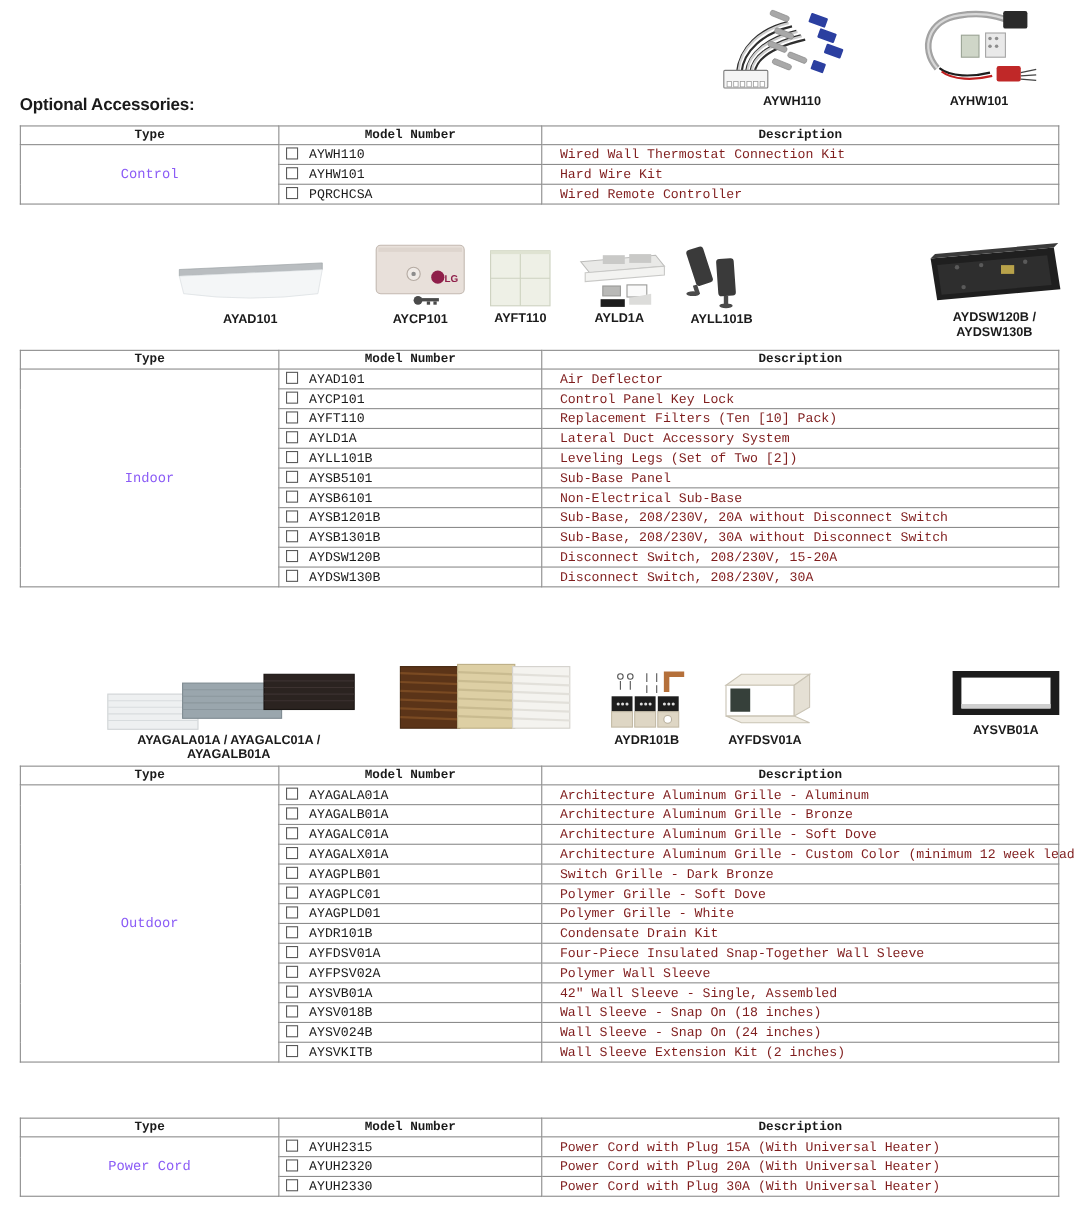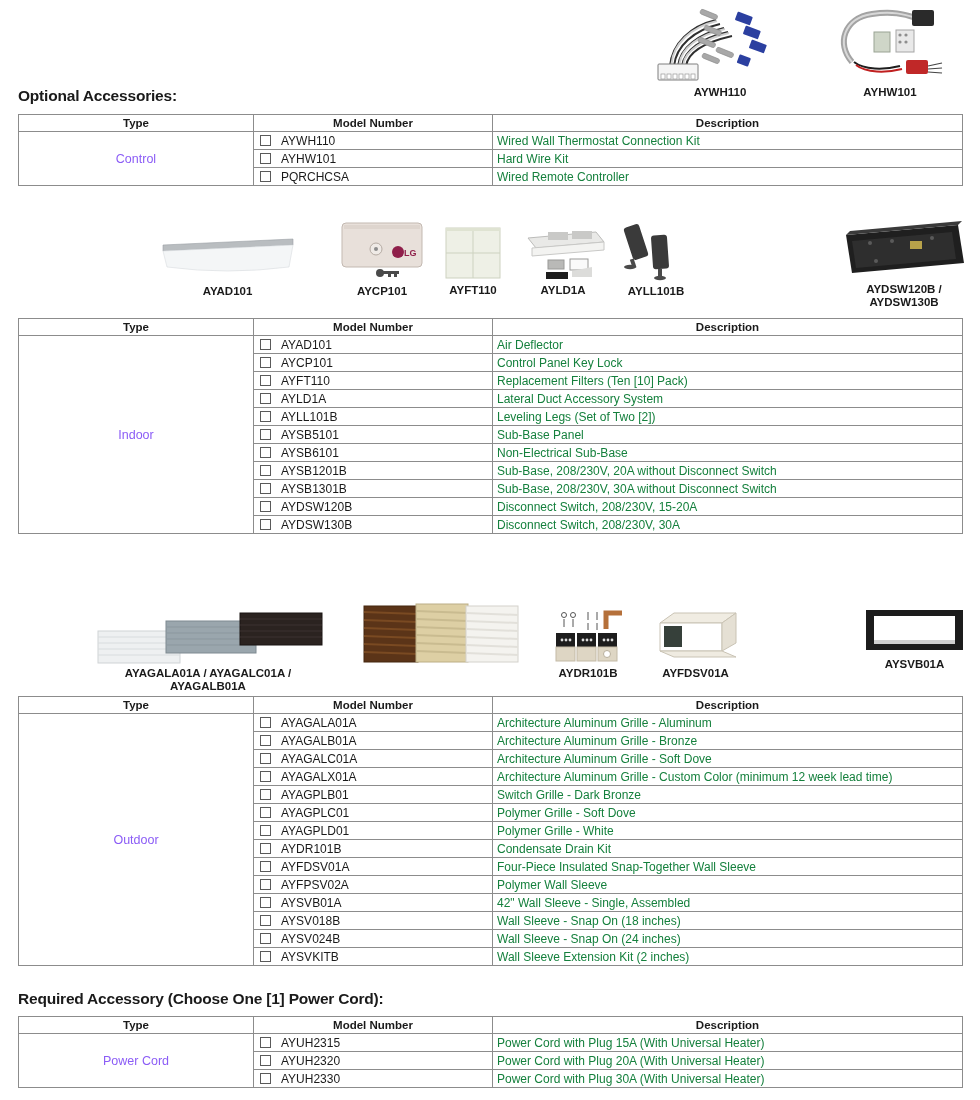--- a/index.html
+++ b/index.html
@@ -23,20 +23,21 @@
     white-space: nowrap;
   }
 
   
   .acc-table {
     position: absolute;
     border-collapse: collapse;
     table-layout: fixed;
     font-size: 11.5px;
     background: #fff;
+    font-family: Liberation Mono, monospace;
   }
   .acc-table td, .acc-table th {
     border: 1px solid #8c8c8c;
     padding: 0;
     vertical-align: middle;
     font-weight: normal;
   }
   .acc-table thead th {
     text-align: center;
     font-weight: bold;
@@ -56,24 +57,24 @@
   }
   td.model-cell {
     font-size: 12px;
     padding-left: 4px;
     height: 18px;
     white-space: nowrap;
     color: #1a1a1a;
   }
   td.desc-cell {
     font-size: 12px;
-    padding-left: 4px;
+    padding-left: 16px;
     height: 18px;
     white-space: nowrap;
-    color: #15803d;
+    color: #7f1d1d;
   }
   .chk {
     display: inline-block;
     width: 11px; height: 11px;
     border: 1px solid #5a5a5a;
     background: #fff;
     vertical-align: -1px;
     margin-right: 10px;
     margin-left: 2px;
   }
@@ -558,21 +559,20 @@
         <td class="model-cell"><span class="chk"></span><span>AYSV024B</span></td>
         <td class="desc-cell">Wall Sleeve - Snap On (24 inches)</td>
       </tr>
       <tr>
         <td class="model-cell"><span class="chk"></span><span>AYSVKITB</span></td>
         <td class="desc-cell">Wall Sleeve Extension Kit (2 inches)</td>
       </tr>
     </tbody>
   </table>
 
-  <div class="section-heading" style="left:18px; top:990px;">Required Accessory (Choose One [1] Power Cord):</div>
 
   <table class="acc-table" style="left:18px; top:1016px; width:944px;">
     <colgroup>
         <col class="col-type">
         <col class="col-model">
         <col class="col-desc">
       </colgroup>
     <thead>
       <tr>
         <th>Type</th>

